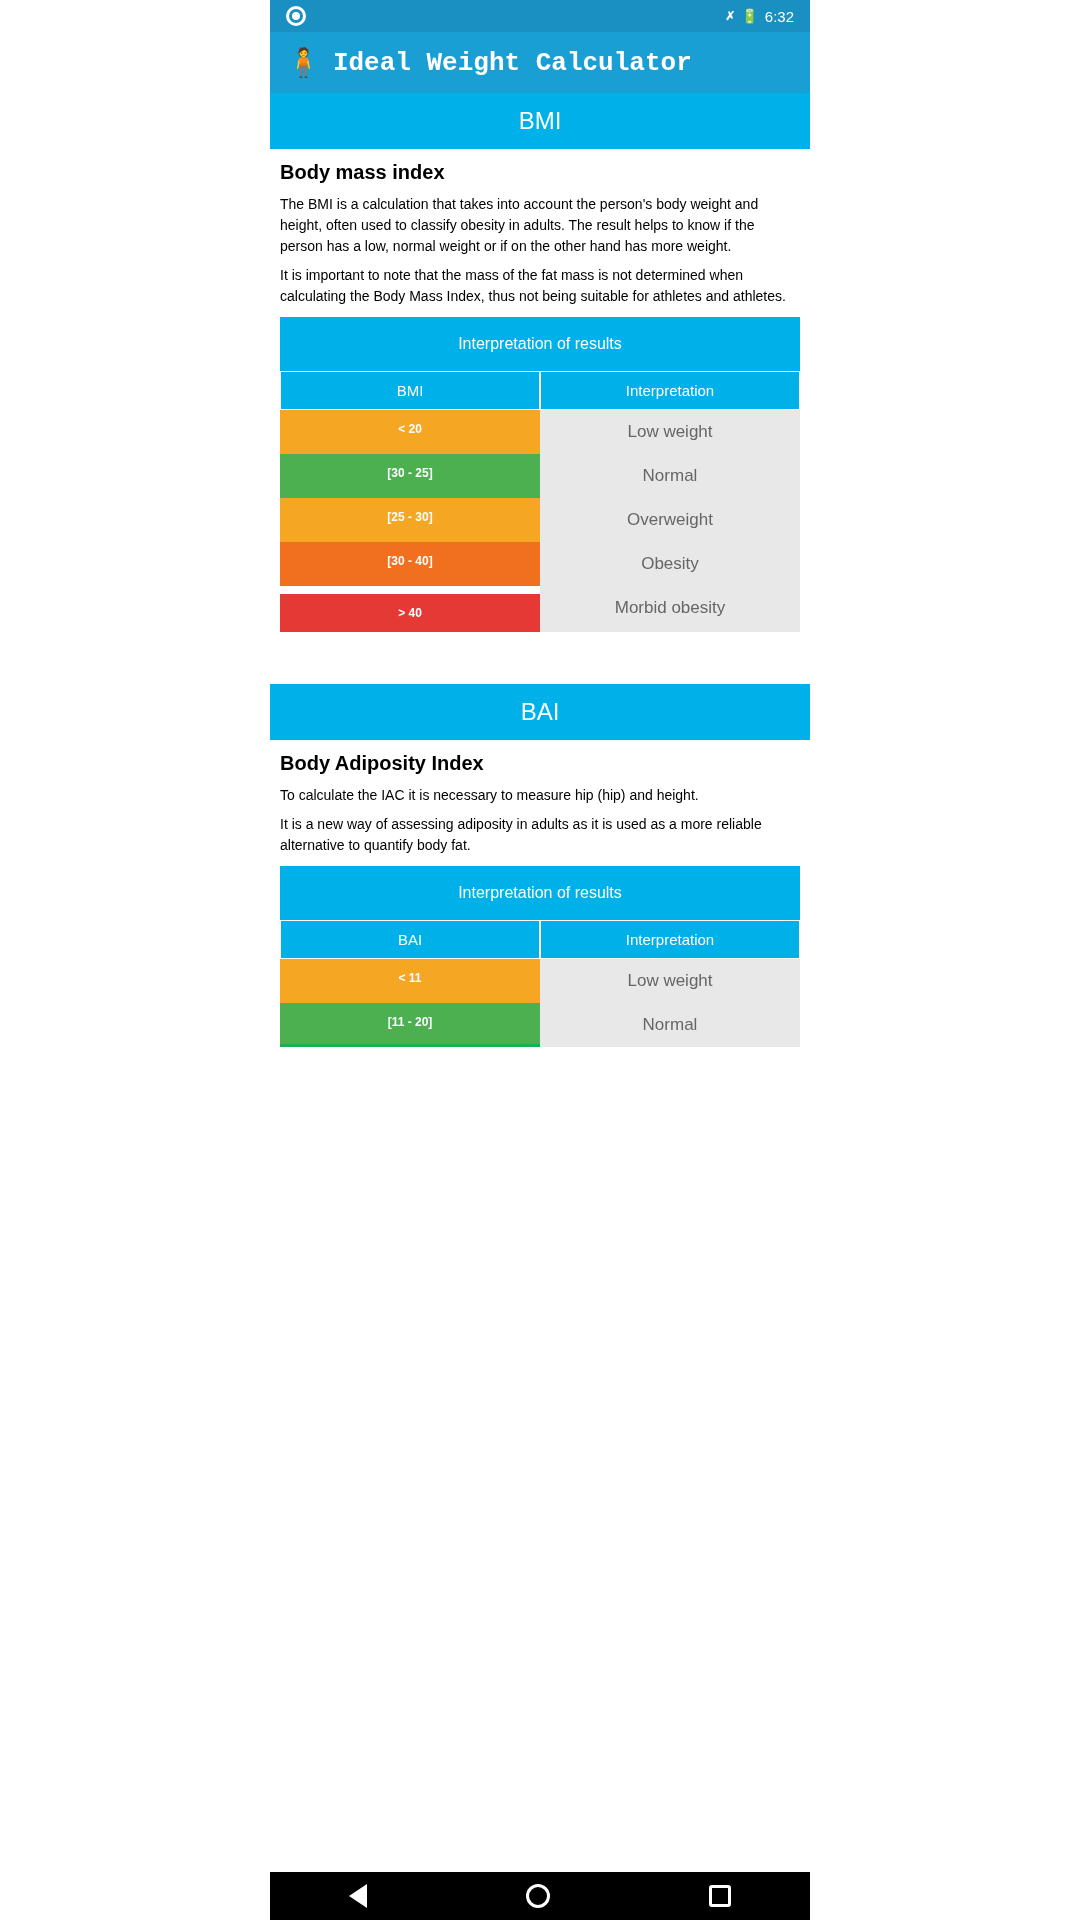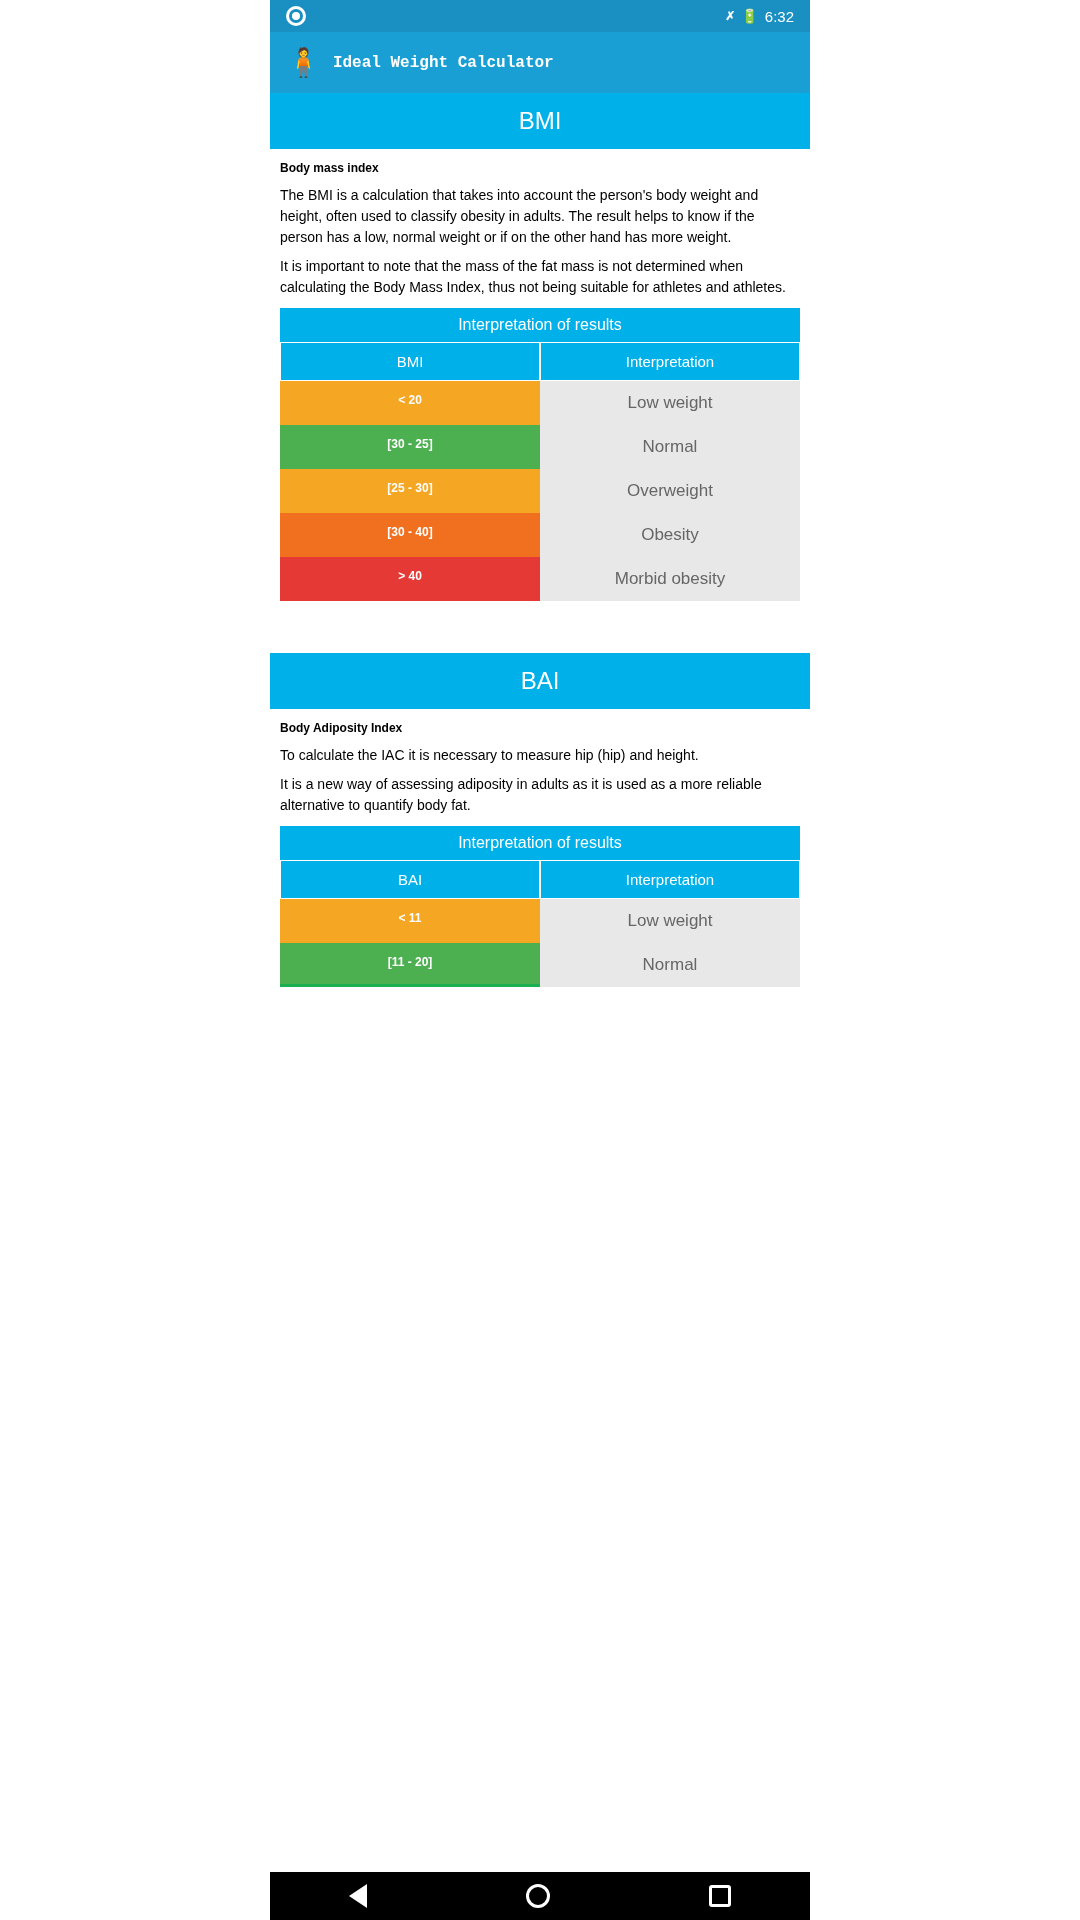--- a/index.html
+++ b/index.html
@@ -52,42 +52,42 @@
       padding: 14px 16px;
       display: flex;
       align-items: center;
       gap: 12px;
     }
     .app-header-icon {
       font-size: 28px;
     }
     .app-header-title {
       color: white;
-      font-size: 16px;
+      font-size: 26px;
       font-weight: bold;
       font-family: 'Courier New', monospace;
     }
 
     
     .section-header {
       background: #00b0e8;
       color: white;
       text-align: center;
       font-size: 24px;
       padding: 14px;
       margin: 0;
     }
 
     
     .content {
       padding: 12px 10px;
     }
 
     .section-title {
-      font-size: 12px;
+      font-size: 20px;
       font-weight: bold;
       margin-bottom: 10px;
       color: #000;
     }
 
     .section-text {
       font-size: 14px;
       color: #000;
       line-height: 1.5;
       margin-bottom: 8px;
@@ -97,21 +97,21 @@
     .table-container {
       margin: 10px 0;
       border: none;
     }
 
     .table-section-header {
       background: #00b0e8;
       color: white;
       text-align: center;
       font-size: 16px;
-      padding: 8px;
+      padding: 18px;
     }
 
     .table-header-row {
       display: flex;
     }
 
     .table-header-cell {
       background: #00b0e8;
       color: white;
       text-align: center;
@@ -140,21 +140,21 @@
       text-align: center;
       font-size: 17px;
       color: #666;
       background: #e8e8e8;
     }
 
     .bmi-orange { background: #f5a623; }
     .bmi-green { background: #4caf50; }
     .bmi-orange2 { background: #f5a623; }
     .bmi-orange-red { background: #f07020; }
-    .bmi-red { background: #e53935; }
+    .bmi-red { background: #e53935; margin-top: 8px; }
 
     .spacer { height: 30px; }
 
     
     .bottom-nav {
       background: #000;
       display: flex;
       justify-content: space-around;
       align-items: center;
       padding: 12px 0;

